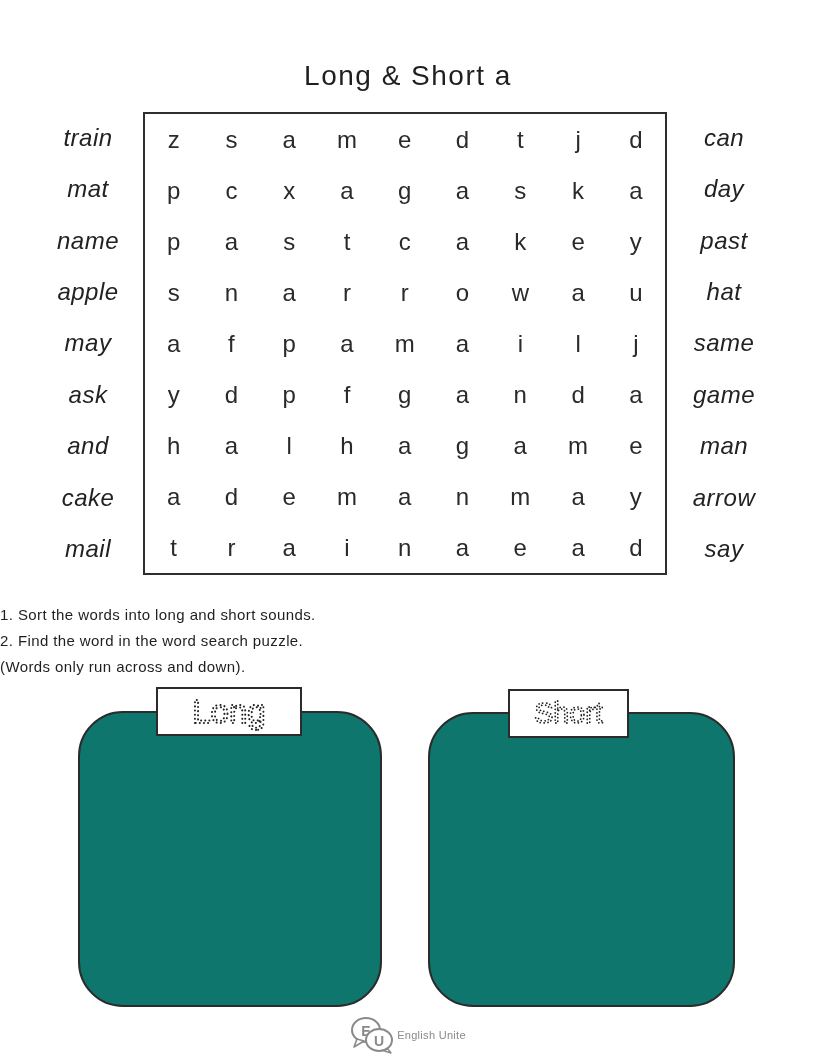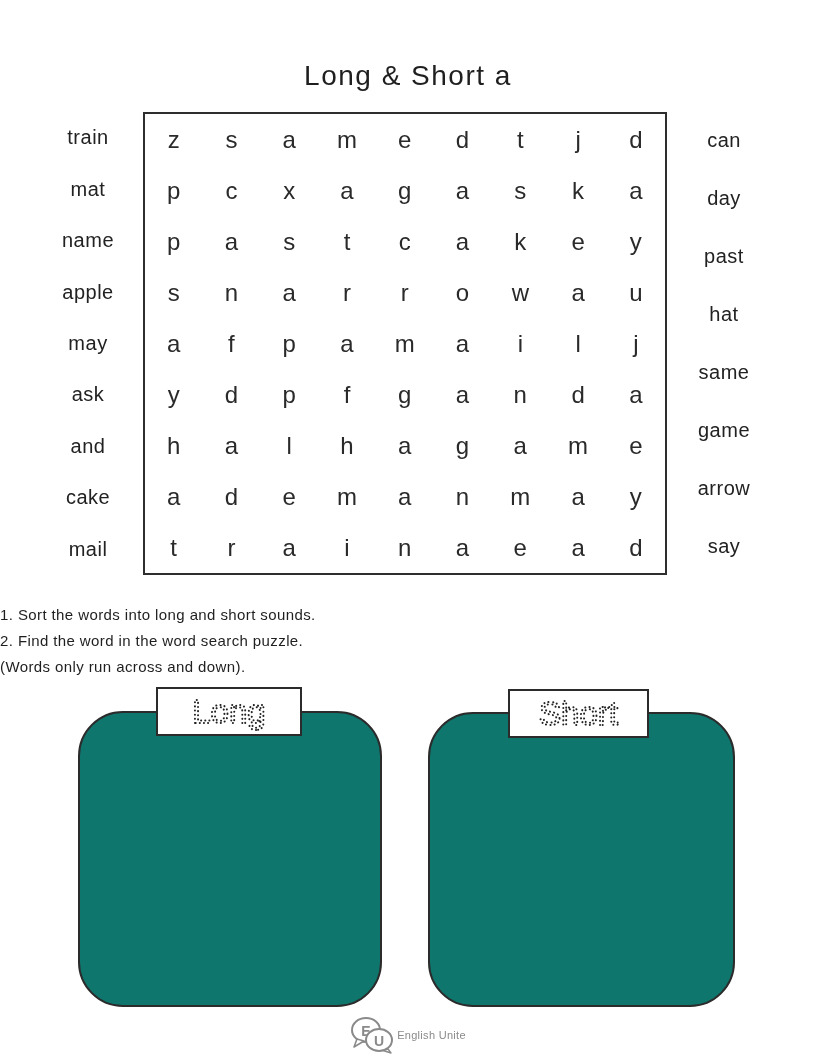--- a/index.html
+++ b/index.html
@@ -23,37 +23,37 @@
     display:flex; align-items:center; justify-content:center;
     font-size:24px; color:#2a2a2a; letter-spacing:0.5px;
   }
   .word-col {
     position:absolute; top:98px; height:463px; display:flex; flex-direction:column;
   }
   .word-col.left  { left:18px;  width:140px; }
   .word-col.right { left:664px; width:120px; }
   .word-col .word {
     flex:1; display:flex; align-items:center; justify-content:center;
-    font-size:20px; color:#222; letter-spacing:0.5px;
+    font-size:24px; color:#222; letter-spacing:0.5px;font-style:italic;
   }
   .instructions {
     position:absolute; top:588px; left:0; width:100%;
     text-align:left; font-size:15px; line-height:26px; color:#1f1f1f;
     letter-spacing:0.4px;
   }
   .sort-box {
     position:absolute; border:2px solid #2b2b2b; border-radius:45px; background:#0f766e;
   }
   .sort-box.long  { left:78px;  top:697px; width:304px; height:296px; }
   .sort-box.short { left:428px; top:698px; width:307px; height:295px; }
   .sort-label {
     position:absolute; border:2px solid #2b2b2b; background:#fff;
   }
   .sort-box.long  .sort-label { left:76px; top:-26px; width:146px; height:49px; }
-  .sort-box.short .sort-label { left:78px; top:-25px; width:141px; height:49px; }
+  .sort-box.short .sort-label { left:78px; top:-25px; width:121px; height:49px; }
   .sort-label svg { display:block; width:100%; height:100%; }
   .footer {
     position:absolute; left:0; bottom:16px; width:100%;
     display:flex; align-items:center; justify-content:center; gap:3px;
   }
   .brand {
     font-size:11px; color:#8a8a8a; letter-spacing:0.3px; font-weight:400;
   }
 </style>
 </head>
@@ -159,20 +159,21 @@
       <span class="grid-cell">d</span>
     </div>
 
   <div class="word-col right">
       <div class="word">can</div>
       <div class="word">day</div>
       <div class="word">past</div>
       <div class="word">hat</div>
       <div class="word">same</div>
       <div class="word">game</div>
+      <div class="word">man</div>
       <div class="word">arrow</div>
       <div class="word">say</div>
     </div>
 
   <div class="instructions">
     <div>1. Sort the words into long and short sounds.</div>
     <div>2. Find the word in the word search puzzle.</div>
     <div>(Words only run across and down).</div>
   </div>
 

